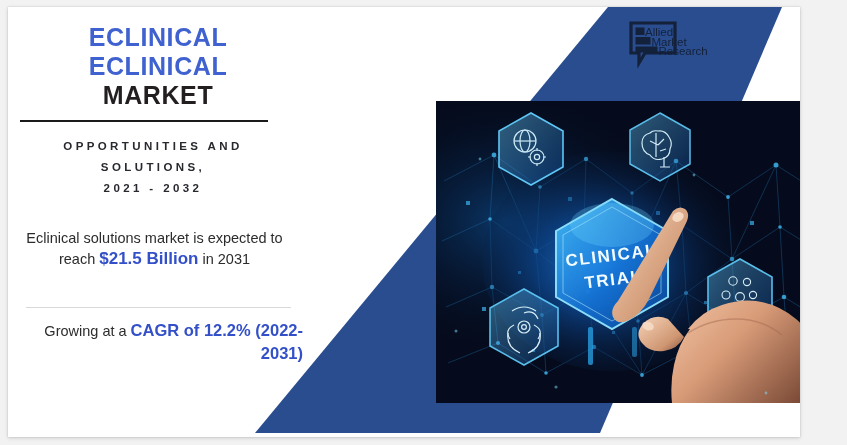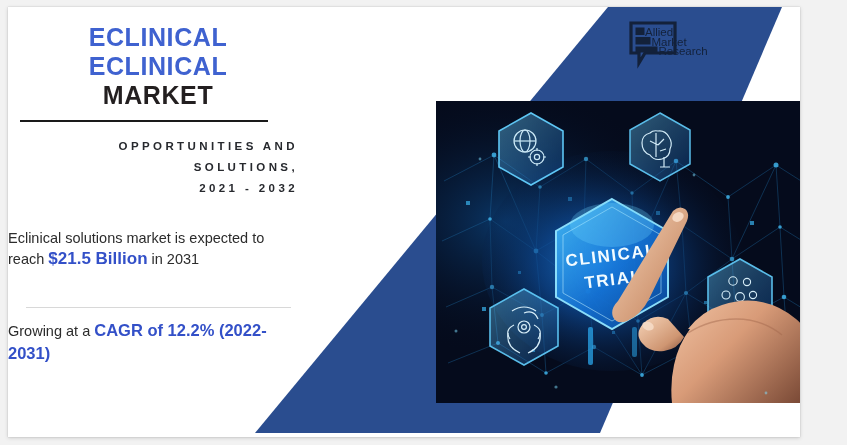--- a/index.html
+++ b/index.html
@@ -84,35 +84,35 @@
     width: 248px;
     height: 2px;
     background: #1a1a1a;
   }
 
   .subtitle {
     position: absolute;
     left: 0px;
     top: 129px;
     width: 290px;
-    text-align: right;
+    text-align: center;
     color: #27292e;
     font-size: 11.5px;
     font-weight: bold;
     letter-spacing: 3.4px;
     line-height: 21px;
   }
   .subtitle span { display: block; }
 
   .stat-block {
     position: absolute;
     left: 0px;
     top: 222px;
     width: 293px;
-    text-align: left;
+    text-align: center;
     color: #2c2c2c;
     font-size: 14.5px;
     line-height: 19.5px;
   }
   .stat-block b {
     color: #3350c8;
     font-size: 17px;
     font-weight: bold;
   }
 
@@ -123,21 +123,21 @@
     width: 265px;
     height: 1px;
     background: #d8d8d8;
   }
 
   .cagr-block {
     position: absolute;
     left: 0px;
     top: 312px;
     width: 295px;
-    text-align: left;
+    text-align: right;
     color: #2c2c2c;
     font-size: 14.5px;
     line-height: 22px;
   }
   .cagr-block b {
     color: #3350c8;
     font-size: 16.5px;
     font-weight: bold;
   }
 

